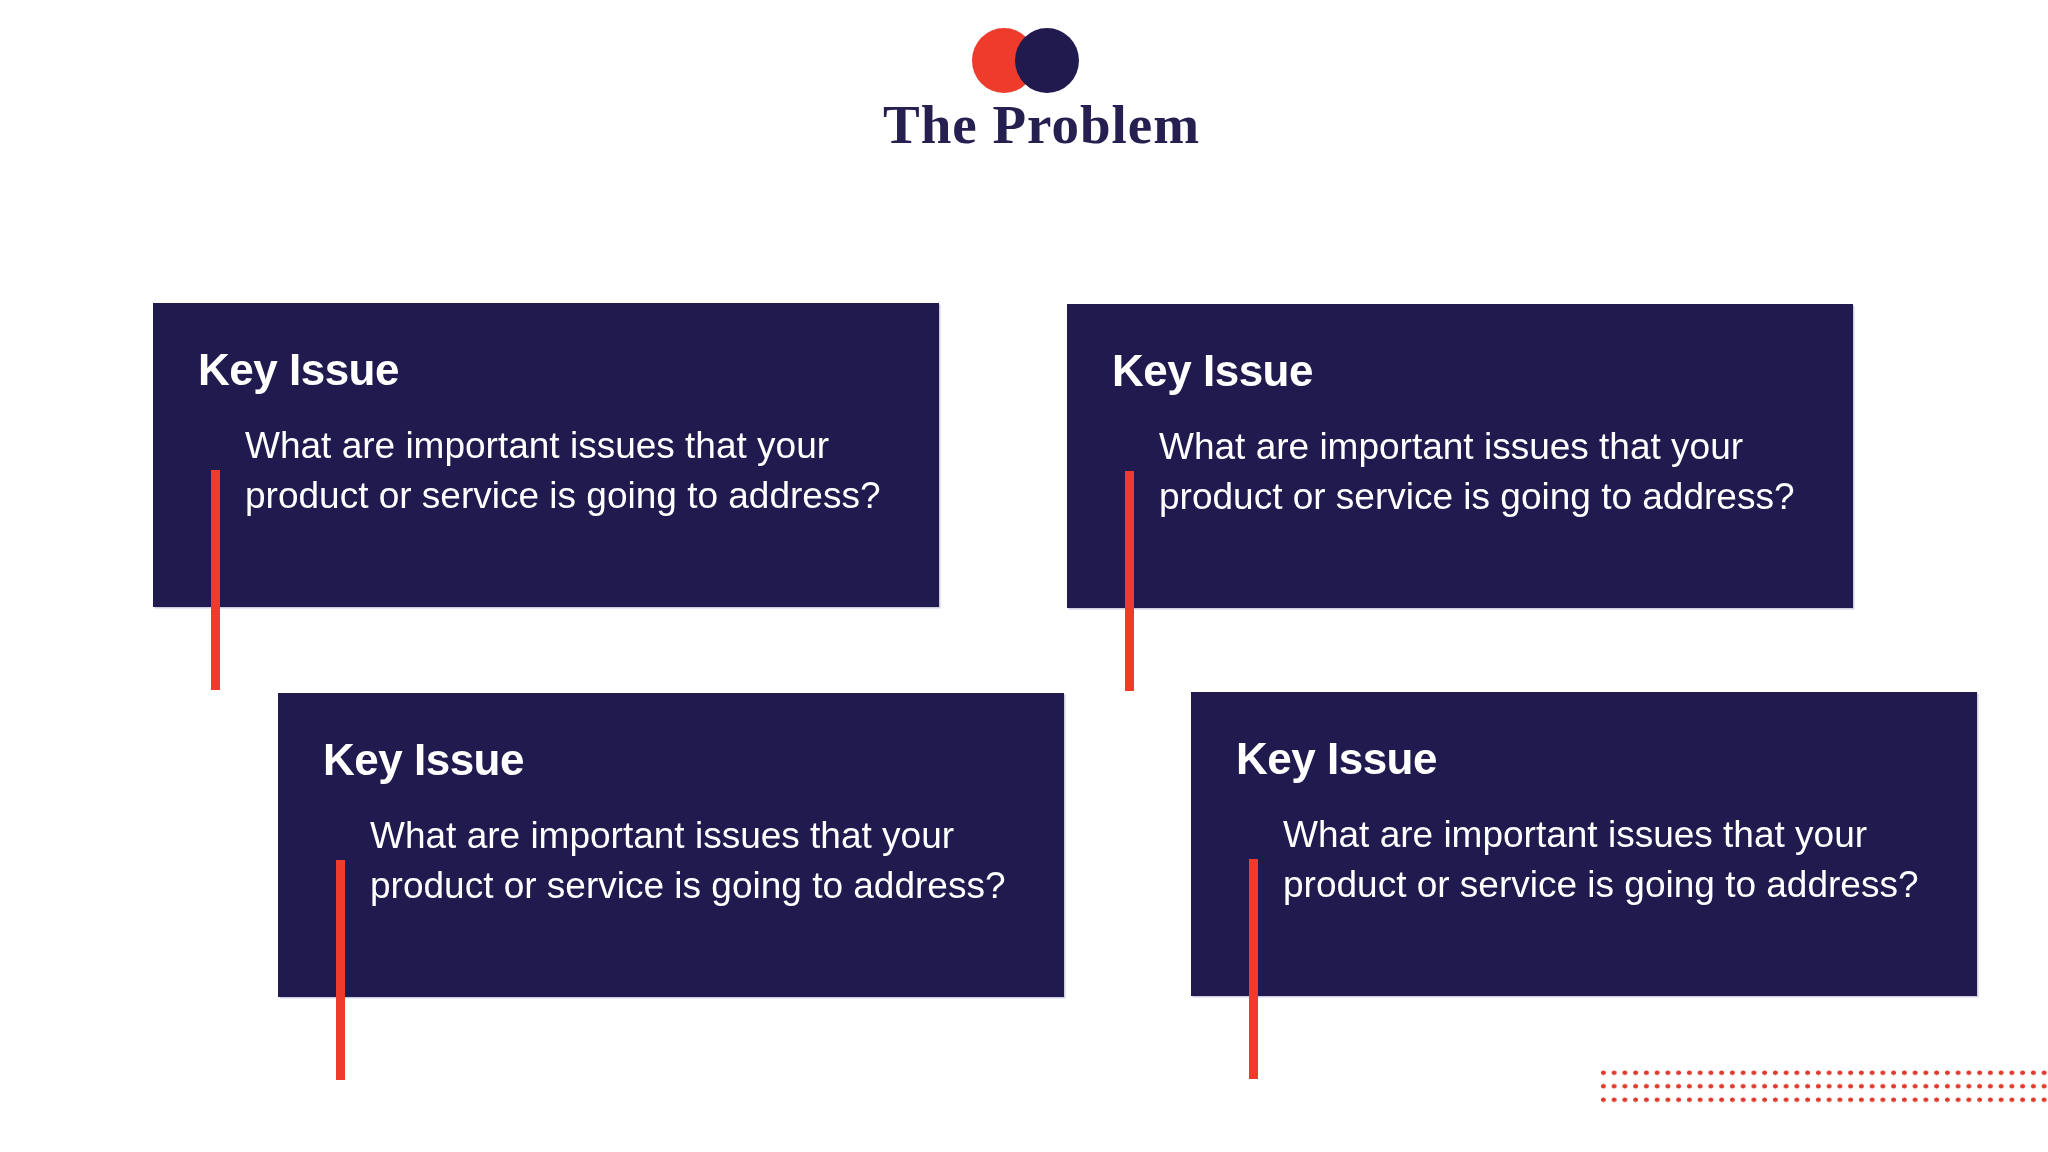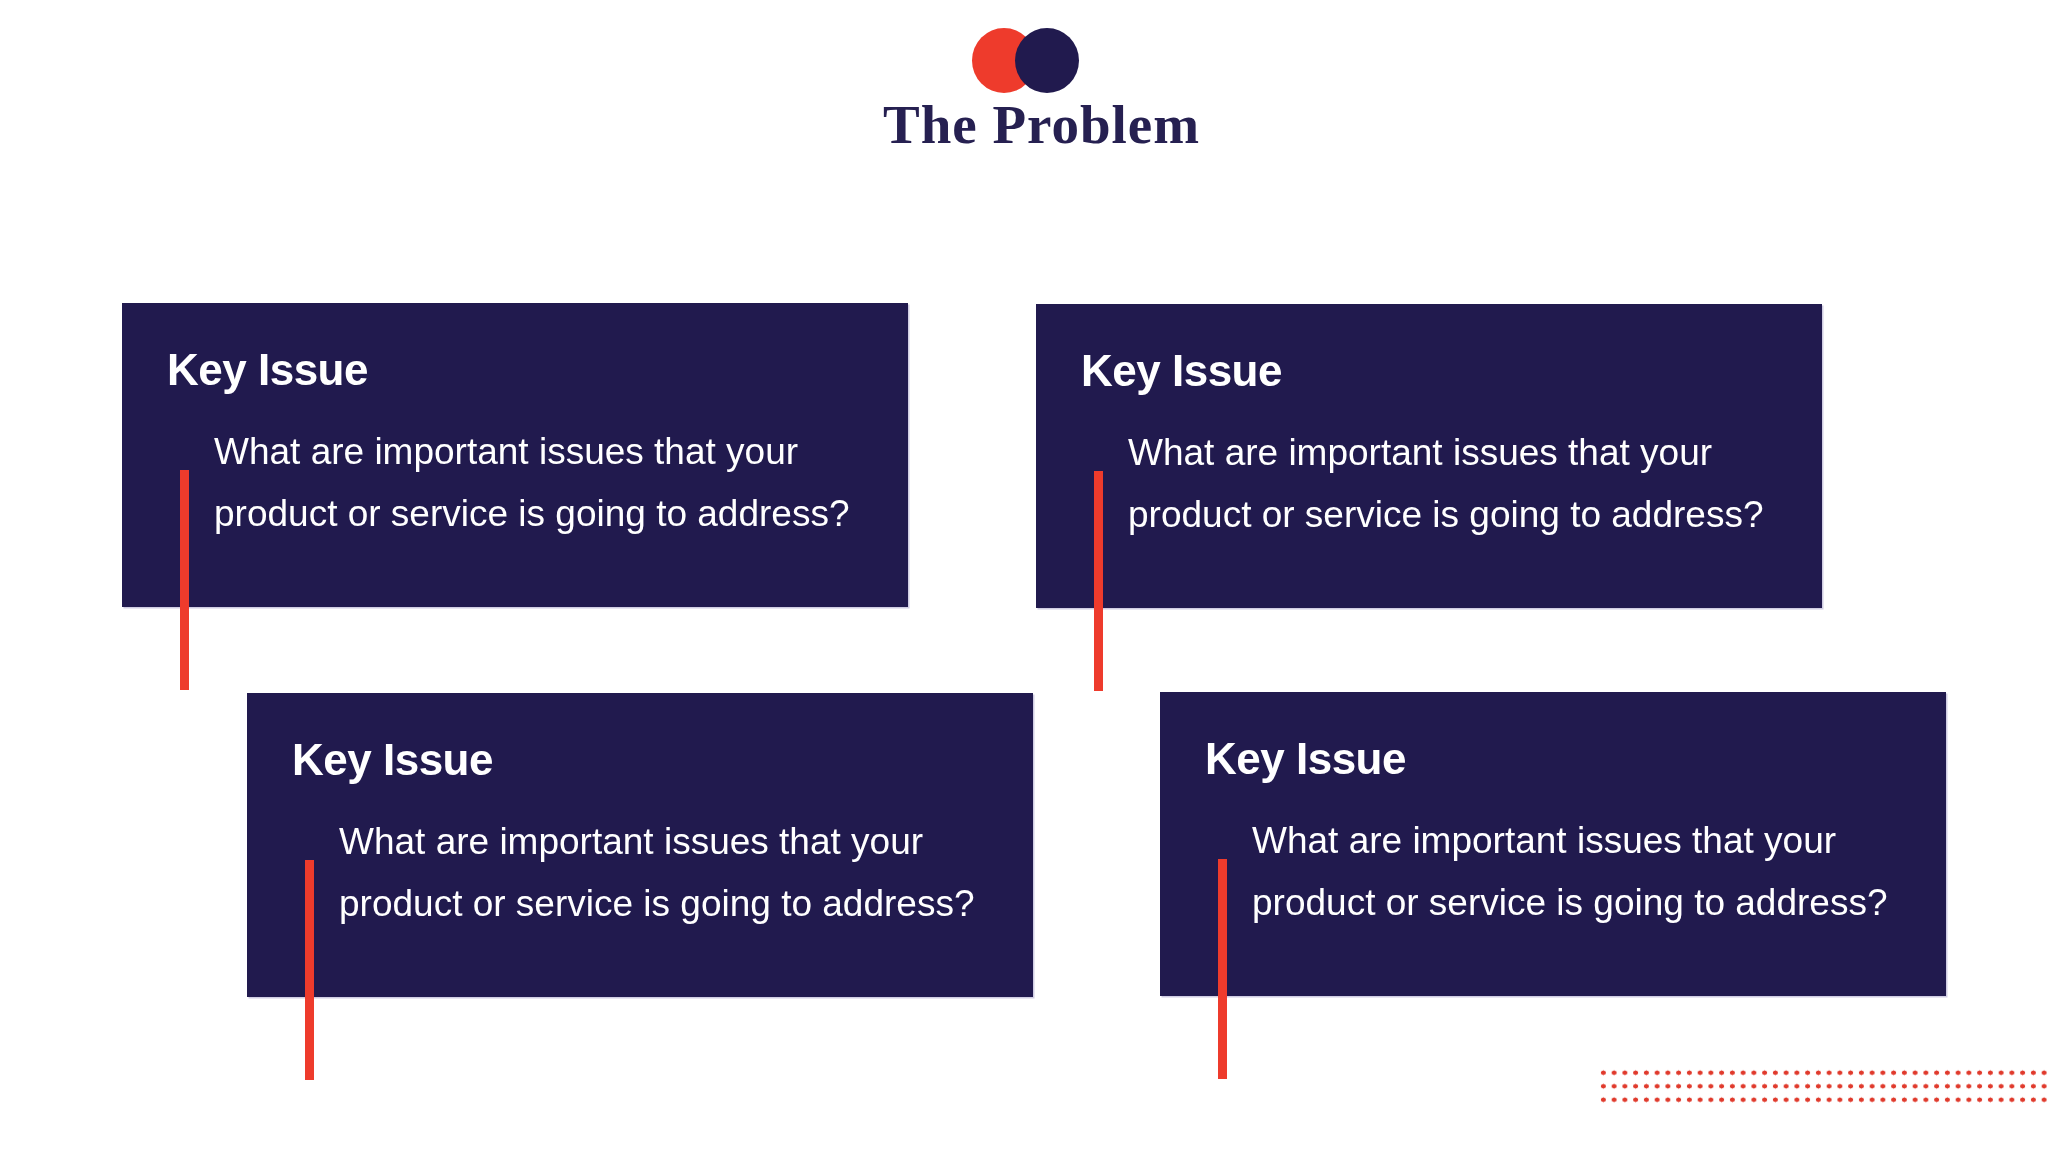--- a/index.html
+++ b/index.html
@@ -48,40 +48,41 @@
     padding-left: 35px;
   }
 
   
   .card {
     position: absolute;
     width: 786px;
     height: 304px;
     background: var(--card-navy);
     box-shadow: 1.5px 1.5px 0 rgba(151,144,192,0.45);
+    margin-left: 31px;
   }
   .card.c1 { left: 122px;  top: 303px; }
   .card.c2 { left: 1036px; top: 304px; }
   .card.c3 { left: 247px;  top: 693px; }
   .card.c4 { left: 1160px; top: 692px; }
 
   .card h2 {
     position: absolute;
     left: 45px; top: 42px;
     font-size: 44px;
     font-weight: 700;
     letter-spacing: -0.5px;
     color: var(--text-white);
   }
   .card p {
     position: absolute;
     left: 92px; top: 118px;
     width: 640px;
     font-size: 37px;
-    line-height: 62px;
+    line-height: 50px;
     font-weight: 400;
     color: var(--text-white);
     white-space: pre-line;
   }
   .accent-line {
     position: absolute;
     left: 58px; top: 167px;
     width: 9px; height: 220px;
     background: var(--accent-red);
     z-index: 3;

